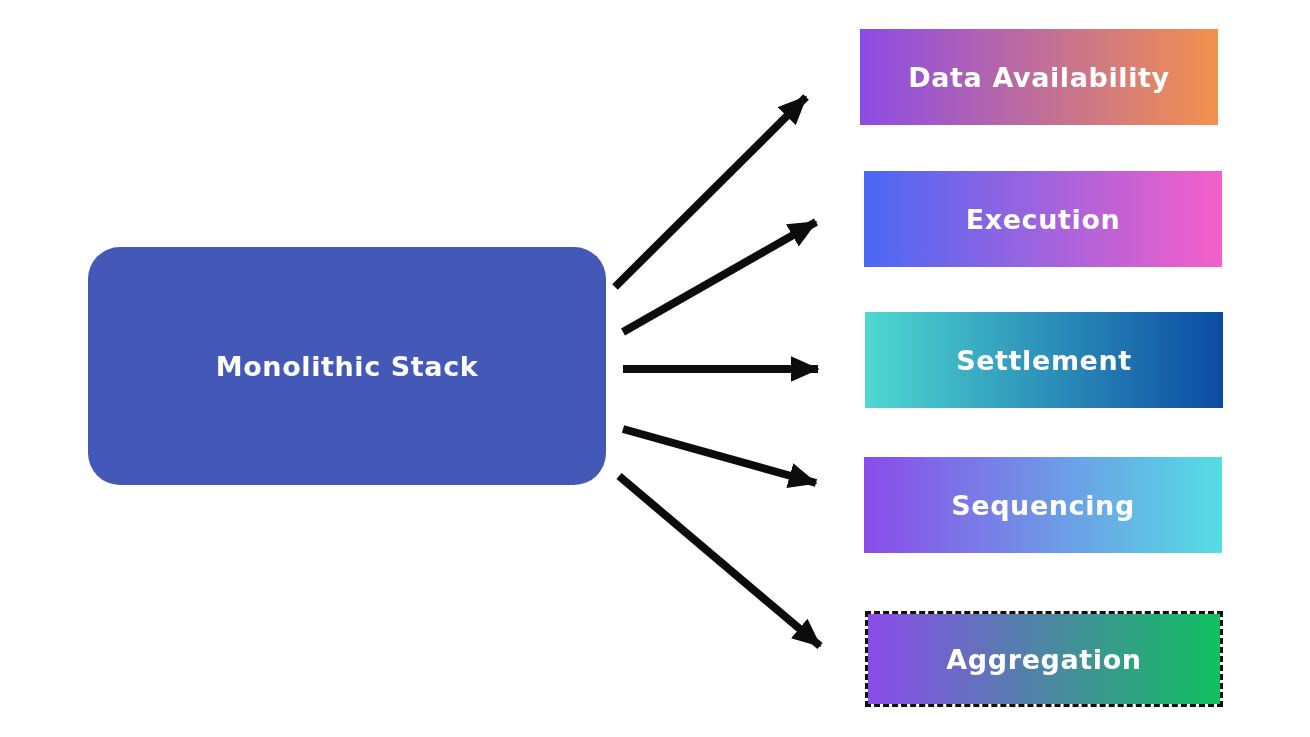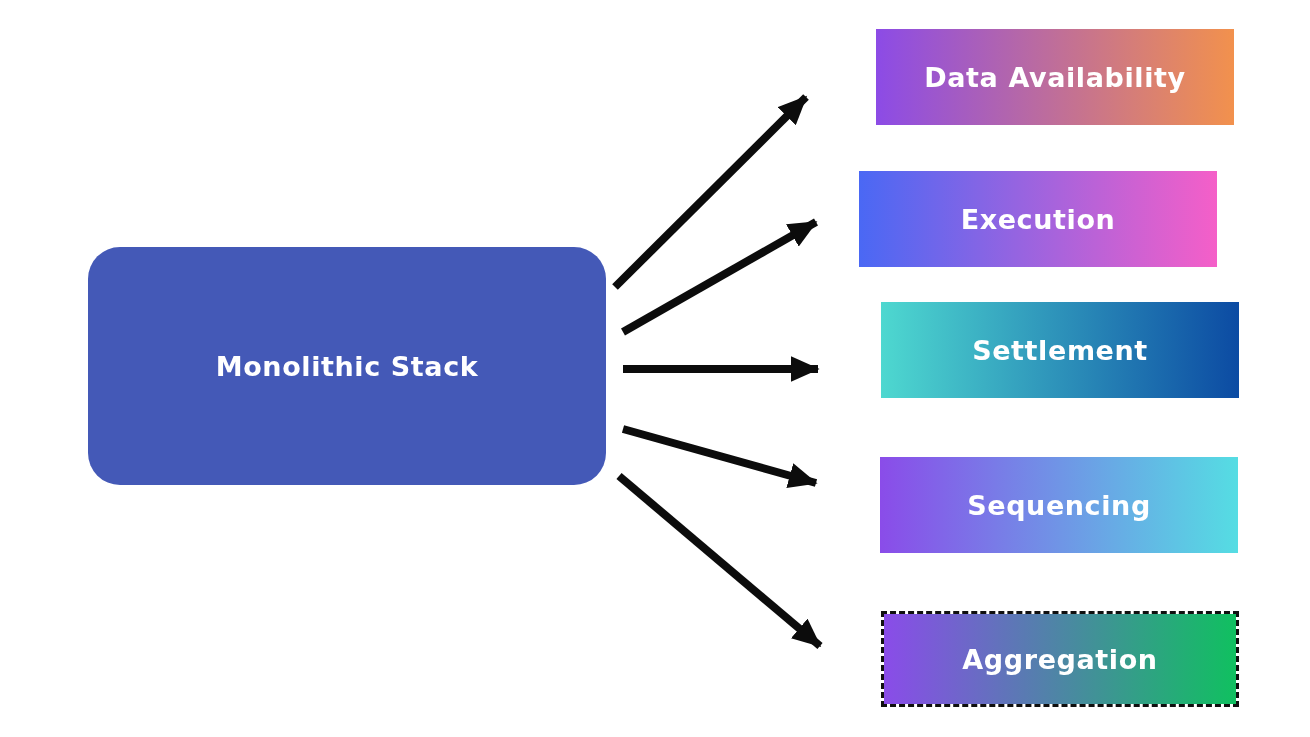--- a/index.html
+++ b/index.html
@@ -31,25 +31,24 @@
     height: 238px;
     font-size: 27px;
     letter-spacing: 0.6px;
     border-radius: 32px;
   }
   .target {
     width: 358px;
     height: 96px;
     font-size: 27px;
     letter-spacing: 0.6px;
-    margin-left: 16px;
   }
   .t0 { left: 860px; top: 29px;  }
-  .t1 { left: 843px; top: 171px; }
-  .t2 { left: 865px; top: 302px; }
+  .t1 { left: 864px; top: 171px; }
+  .t2 { left: 865px; top: 312px; }
   .t3 { left: 864px; top: 457px; }
   .t4 { left: 865px; top: 611px; }
   .target.dashed {
     border: 3px dashed #101010;
     background-clip: padding-box !important;
   }
   #arrows {
     position: absolute;
     left: 0;
     top: 0;

